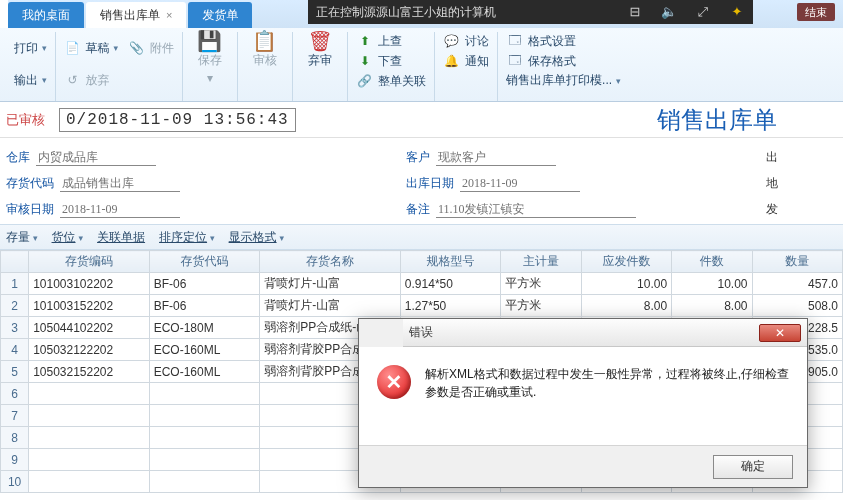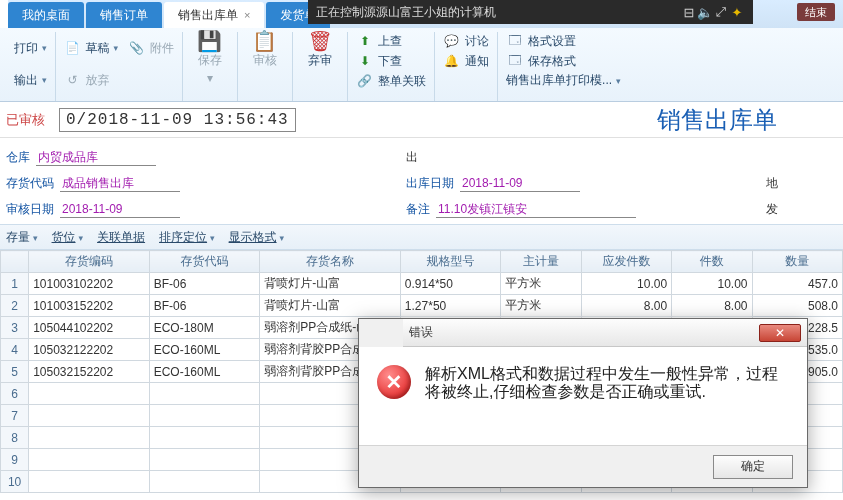--- a/index.html
+++ b/index.html
@@ -50,20 +50,22 @@
     top: 0;
     left: 300px;
     right: 90px;
     height: 24px;
     background: #2a2a2a;
     color: #ddd;
     display: flex;
     align-items: center;
     padding: 0 8px;
     font-size: 12px;
+    gap: 18px;
+    font-family: Liberation Serif, serif;
   }
   .remote-strip .spacer { flex: 1; }
   .win-icon {
     width: 16px; height: 16px;
     display: inline-flex; align-items: center; justify-content: center;
     color: #ccc;
     font-size: 13px;
   }
   .end-btn {
     position: absolute;
@@ -170,26 +172,27 @@
     height: 26px;
   }
   .field {
     display: flex;
     align-items: center;
     gap: 6px;
     font-size: 12px;
   }
   .field .label { color: #1555a3; }
   .field .value {
-    color: #a21caf;
+    color: #737373;
     border-bottom: 1px solid #888;
     min-width: 120px;
     padding: 0 2px 1px 2px;
     height: 18px;
     line-height: 18px;
+    font-family: Liberation Serif, serif;
   }
   .field.left  { width: 400px; }
   .field.mid   { width: 360px; }
   .field.right { width: 60px; }
   .field.right .label{ color:#333;}
 
   
   .sub-toolbar {
     position: absolute;
     top: 224px; left: 0; right: 0;
@@ -284,21 +287,21 @@
   }
   .dlg-icon {
     width: 34px; height: 34px; flex: 0 0 34px;
     border-radius: 50%;
     background: radial-gradient(circle at 35% 30%, #ff8d8d, #d11);
     display:flex; align-items:center; justify-content:center;
     color:#fff; font-size:20px; font-weight:bold;
     box-shadow: inset -2px -2px 4px rgba(0,0,0,.3);
   }
   .dlg-msg {
-    font-size: 16px; line-height: 18px; color:#222;
+    font-size: 12px; line-height: 18px; color:#222;
   }
   .dlg-footer {
     border-top: 1px solid #d4d4d4;
     height: 42px;
     display: flex; align-items: center; justify-content: flex-end;
     padding: 0 14px;
   }
   .dlg-btn {
     min-width: 80px; height: 24px;
     background: linear-gradient(#fdfdfd,#e6e6e6);
@@ -310,23 +313,20 @@
   
   .blur { filter: blur(2px); color:#888;}
 </style>
 </head>
 <body>
 
 <div class="topbar">
   <div class="tabs">
     <div class="tab inactive">
         <span>我的桌面</span>
-      </div>
-    <div class="tab inactive">
-        <span>销售订单</span>
       </div>
     <div class="tab active">
       <span>销售出库单</span>
       <span class="close">×</span>
     </div>
     <div class="tab inactive">
         <span>发货单</span>
       </div>
   </div>
 
@@ -451,20 +451,24 @@
   <span class="badge-approved">已审核</span>
   <span class="timestamp-box">0/2018-11-09 13:56:43</span>
   <span class="doc-title">销售出库单</span>
 </div>
 
 <div class="form-area">
   <div class="form-row">
     <div class="field left">
       <span class="label">仓库</span>
       <span class="value">内贸成品库</span>
+    </div>
+    <div class="field mid">
+      <span class="label">客户</span>
+      <span class="value">现款客户</span>
     </div>
     <div class="field right">
         <span class="label">出</span>
       </div>
   </div>
   <div class="form-row">
     <div class="field left">
       <span class="label">存货代码</span>
       <span class="value">成品销售出库</span>
     </div>

